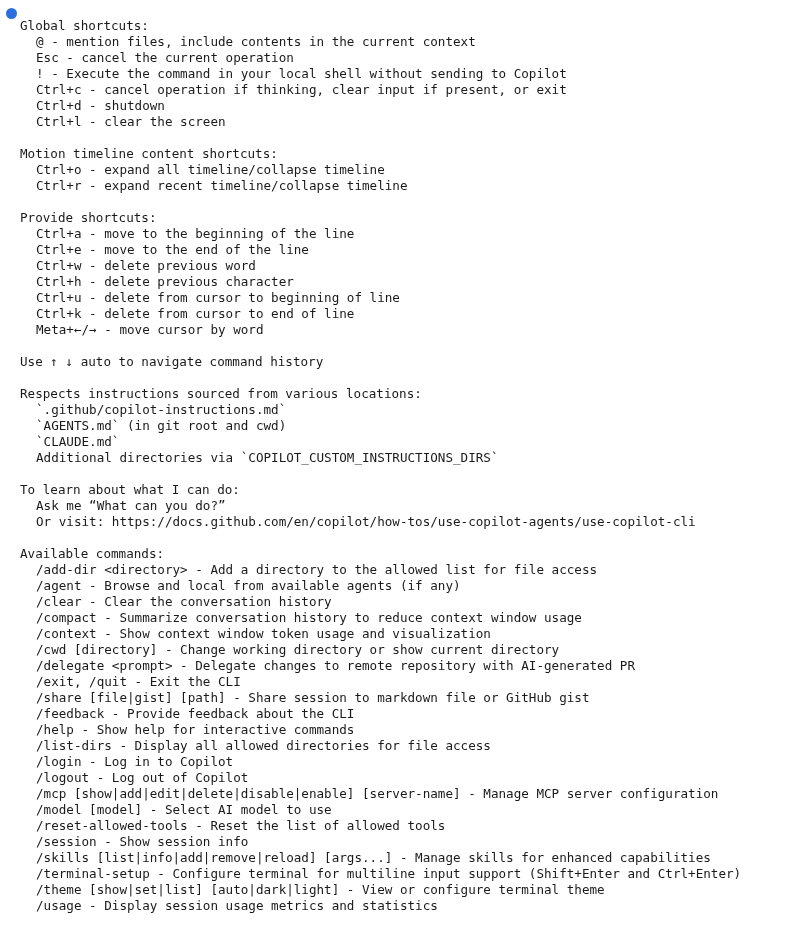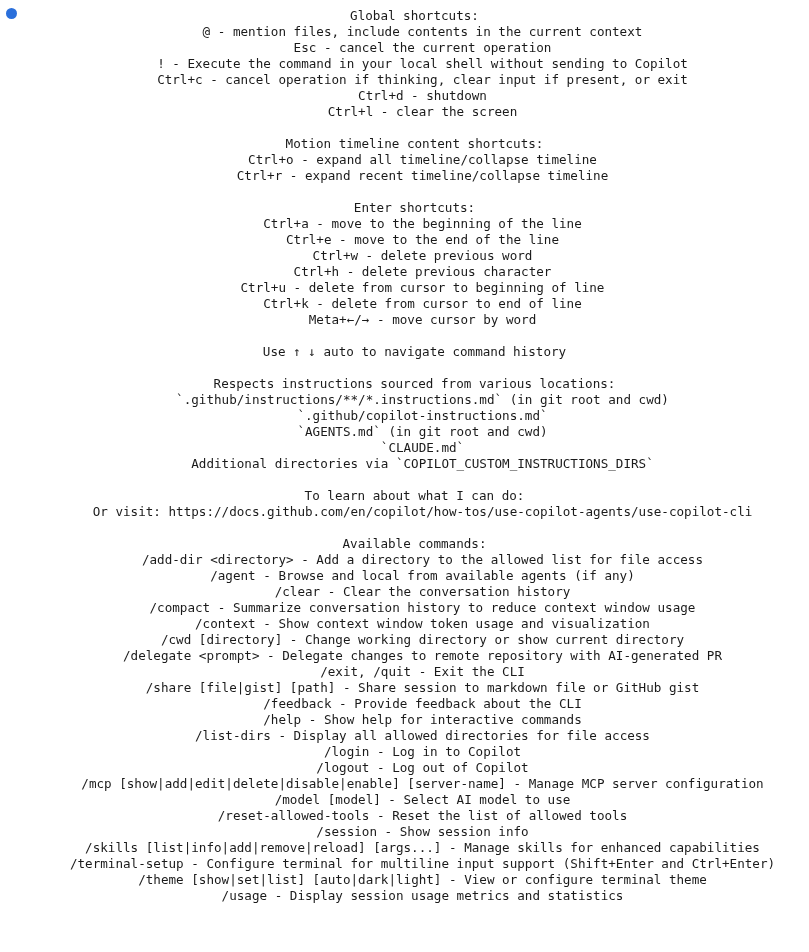--- a/index.html
+++ b/index.html
@@ -27,22 +27,21 @@
     position: absolute;
     left: 6px;
     top: 8px;
     width: 11px;
     height: 11px;
     border-radius: 50%;
     background: #2a6fdb;
   }
   .content {
     padding-left: 20px;
-    padding-top: 8px;
-    text-align: center;
+    padding-top: 18px;
   }
   .line {
     white-space: pre;
     min-height: 16px;
   }
   .blank { height: 16px; }
   .indent1 { padding-left: 16px; }
   .arrow-line {
     white-space: pre;
   }
@@ -69,45 +68,45 @@
     <div class="line indent1">Ctrl+l - clear the screen</div>
 
     <div class="blank"></div>
 
     <div class="line">Motion timeline content shortcuts:</div>
     <div class="line indent1">Ctrl+o - expand all timeline/collapse timeline</div>
     <div class="line indent1">Ctrl+r - expand recent timeline/collapse timeline</div>
 
     <div class="blank"></div>
 
-    <div class="line">Enter shortcuts:</div>
+    <div class="line">Provide shortcuts:</div>
     <div class="line indent1">Ctrl+a - move to the beginning of the line</div>
     <div class="line indent1">Ctrl+e - move to the end of the line</div>
     <div class="line indent1">Ctrl+w - delete previous word</div>
     <div class="line indent1">Ctrl+h - delete previous character</div>
     <div class="line indent1">Ctrl+u - delete from cursor to beginning of line</div>
     <div class="line indent1">Ctrl+k - delete from cursor to end of line</div>
     <div class="line indent1 arrow-line">Meta+←/→ - move cursor by word</div>
 
     <div class="blank"></div>
 
     <div class="line nav-line">Use ↑ ↓ auto to navigate command history</div>
 
     <div class="blank"></div>
 
     <div class="line">Respects instructions sourced from various locations:</div>
-    <div class="line indent1 code">`.github/instructions/**/*.instructions.md` (in git root and cwd)</div>
     <div class="line indent1 code">`.github/copilot-instructions.md`</div>
     <div class="line indent1 code">`AGENTS.md` (in git root and cwd)</div>
     <div class="line indent1 code">`CLAUDE.md`</div>
     <div class="line indent1 code">Additional directories via `COPILOT_CUSTOM_INSTRUCTIONS_DIRS`</div>
 
     <div class="blank"></div>
 
     <div class="line">To learn about what I can do:</div>
+    <div class="line indent1">Ask me “What can you do?”</div>
     <div class="line indent1">Or visit: https://docs.github.com/en/copilot/how-tos/use-copilot-agents/use-copilot-cli</div>
 
     <div class="blank"></div>
 
     <div class="line">Available commands:</div>
     <div class="line indent1">/add-dir &lt;directory&gt; - Add a directory to the allowed list for file access</div>
     <div class="line indent1">/agent - Browse and local from available agents (if any)</div>
     <div class="line indent1">/clear - Clear the conversation history</div>
     <div class="line indent1">/compact - Summarize conversation history to reduce context window usage</div>
     <div class="line indent1">/context - Show context window token usage and visualization</div>

